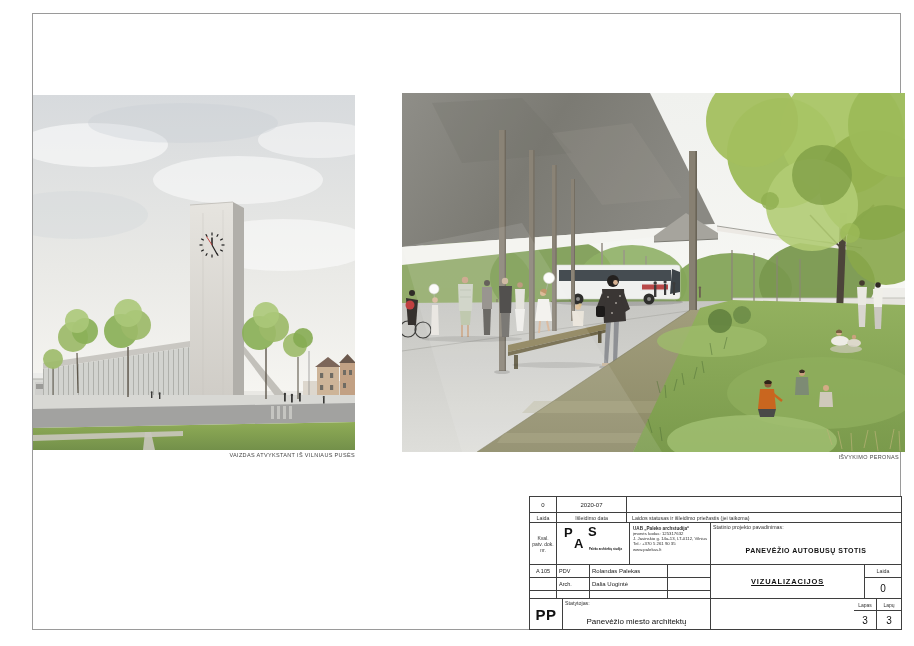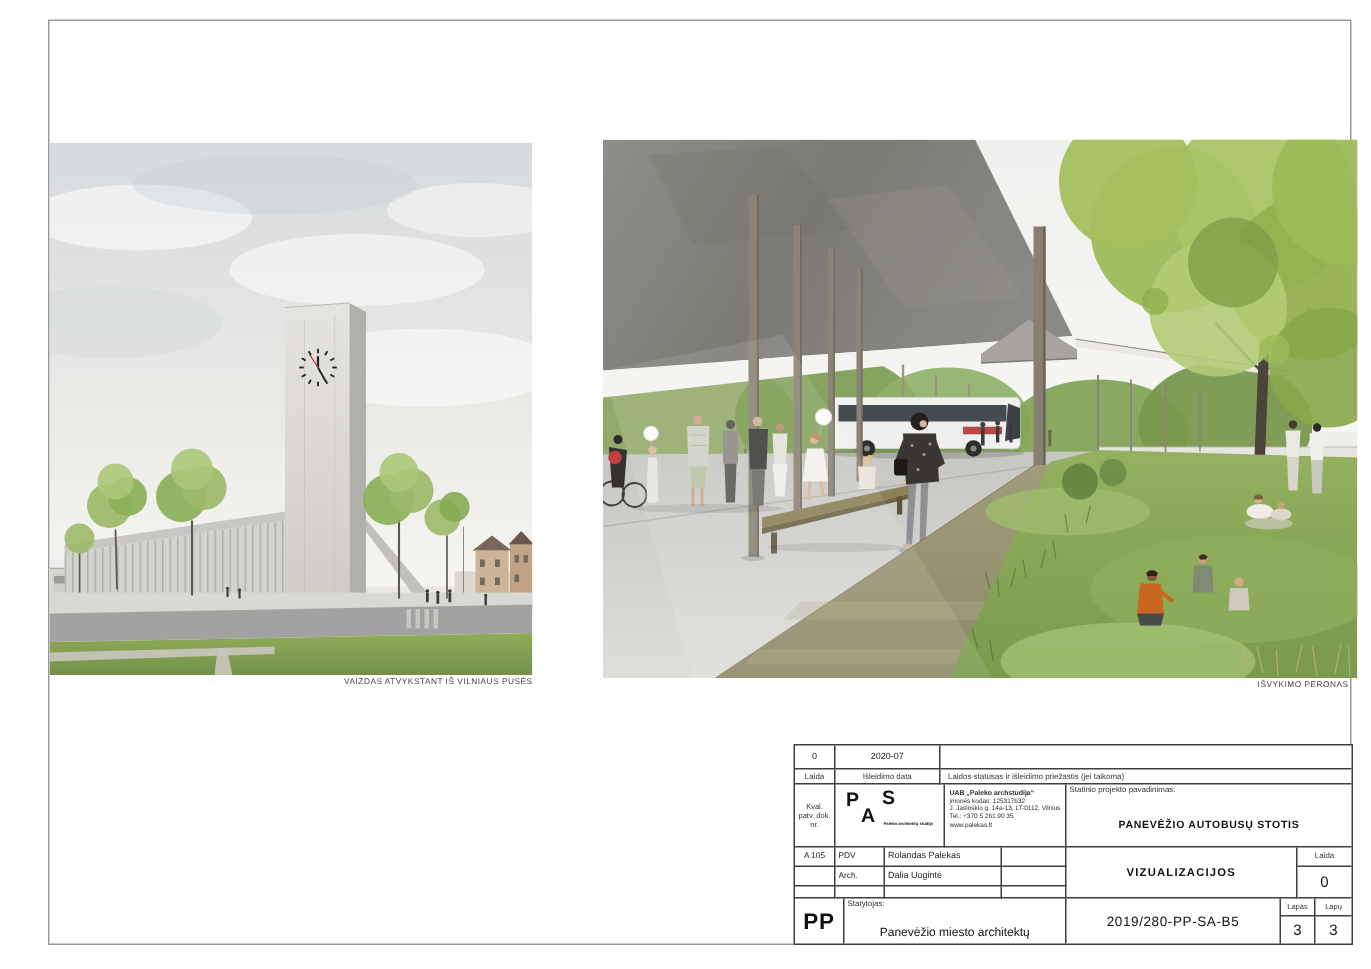--- a/index.html
+++ b/index.html
@@ -23,21 +23,21 @@
   .cell.noR{border-right:none;} .cell.noB{border-bottom:none;}
   .c-center{display:flex;align-items:center;justify-content:center;text-align:center;}
   .c-left{display:flex;align-items:center;justify-content:flex-start;}
   .lbl{font-size:5.3px;color:#333;}
   .val6{font-size:6px;color:#1d1d1d;}
   .tiny{font-size:5px;color:#333;line-height:6px;text-align:center;}
   .corner-label{position:absolute;left:2px;top:1px;font-size:5.3px;color:#333;white-space:nowrap;}
   .company{padding:2.5px 0 0 3px;font-size:4.3px;line-height:5.3px;color:#2c2c2c;}
   .company .nm{font-size:4.6px;font-weight:bold;}
   .projname{font-size:7px;font-weight:bold;letter-spacing:.5px;color:#111;padding-top:7px;}
-  .viz{font-size:7.5px;font-weight:bold;letter-spacing:.8px;color:#111;}
+  .viz{font-size:7.5px;font-weight:bold;letter-spacing:.8px;color:#111;text-decoration:underline;}
   .big0{font-size:10px;color:#111;}
   .big3{font-size:10px;color:#111;}
   .pp{font-size:15px;font-weight:600;letter-spacing:.5px;color:#111;}
   .clientname{font-size:8px;color:#111;padding-top:7px;}
   .docno{font-size:9px;letter-spacing:.4px;color:#111;}
   .role{font-size:5.5px;padding-left:2px;color:#222;}
   .pname{font-size:6px;padding-left:2px;color:#222;}
   .logo-cell span{position:absolute;font-weight:600;color:#111;}
   .lp{left:7px;top:2px;font-size:13px;}
   .ls{left:31px;top:1px;font-size:13px;}
@@ -492,19 +492,18 @@
     <div class="cell" style="left:138px;top:94px;width:43px;height:8px;"></div>
     <div class="cell c-center viz" style="left:181px;top:68px;width:154px;height:34px;">VIZUALIZACIJOS</div>
     <div class="cell c-center lbl noR" style="left:335px;top:68px;width:36px;height:13px;">Laida</div>
     <div class="cell c-center big0 noR" style="left:335px;top:81px;width:36px;height:21px;">0</div>
 
     <div class="cell c-center pp noB" style="left:0;top:102px;width:33px;height:30px;">PP</div>
     <div class="cell noB" style="left:33px;top:102px;width:148px;height:30px;">
       <div class="corner-label">Statytojas:</div>
       <div class="c-center clientname" style="width:100%;height:100%;">Panevėžio miesto architektų</div>
     </div>
-    <div class="cell c-center docno noB" style="left:181px;top:102px;width:143px;height:30px;">2019/280-PP-SA-B5</div>
     <div class="cell c-center lbl" style="left:324px;top:102px;width:23px;height:12px;font-size:5px;">Lapas</div>
     <div class="cell c-center big3 noB" style="left:324px;top:114px;width:23px;height:18px;">3</div>
     <div class="cell c-center lbl noR" style="left:347px;top:102px;width:24px;height:12px;font-size:5px;">Lapų</div>
     <div class="cell c-center big3 noR noB" style="left:347px;top:114px;width:24px;height:18px;">3</div>
   </div>
 </div>
 
 </body></html>

